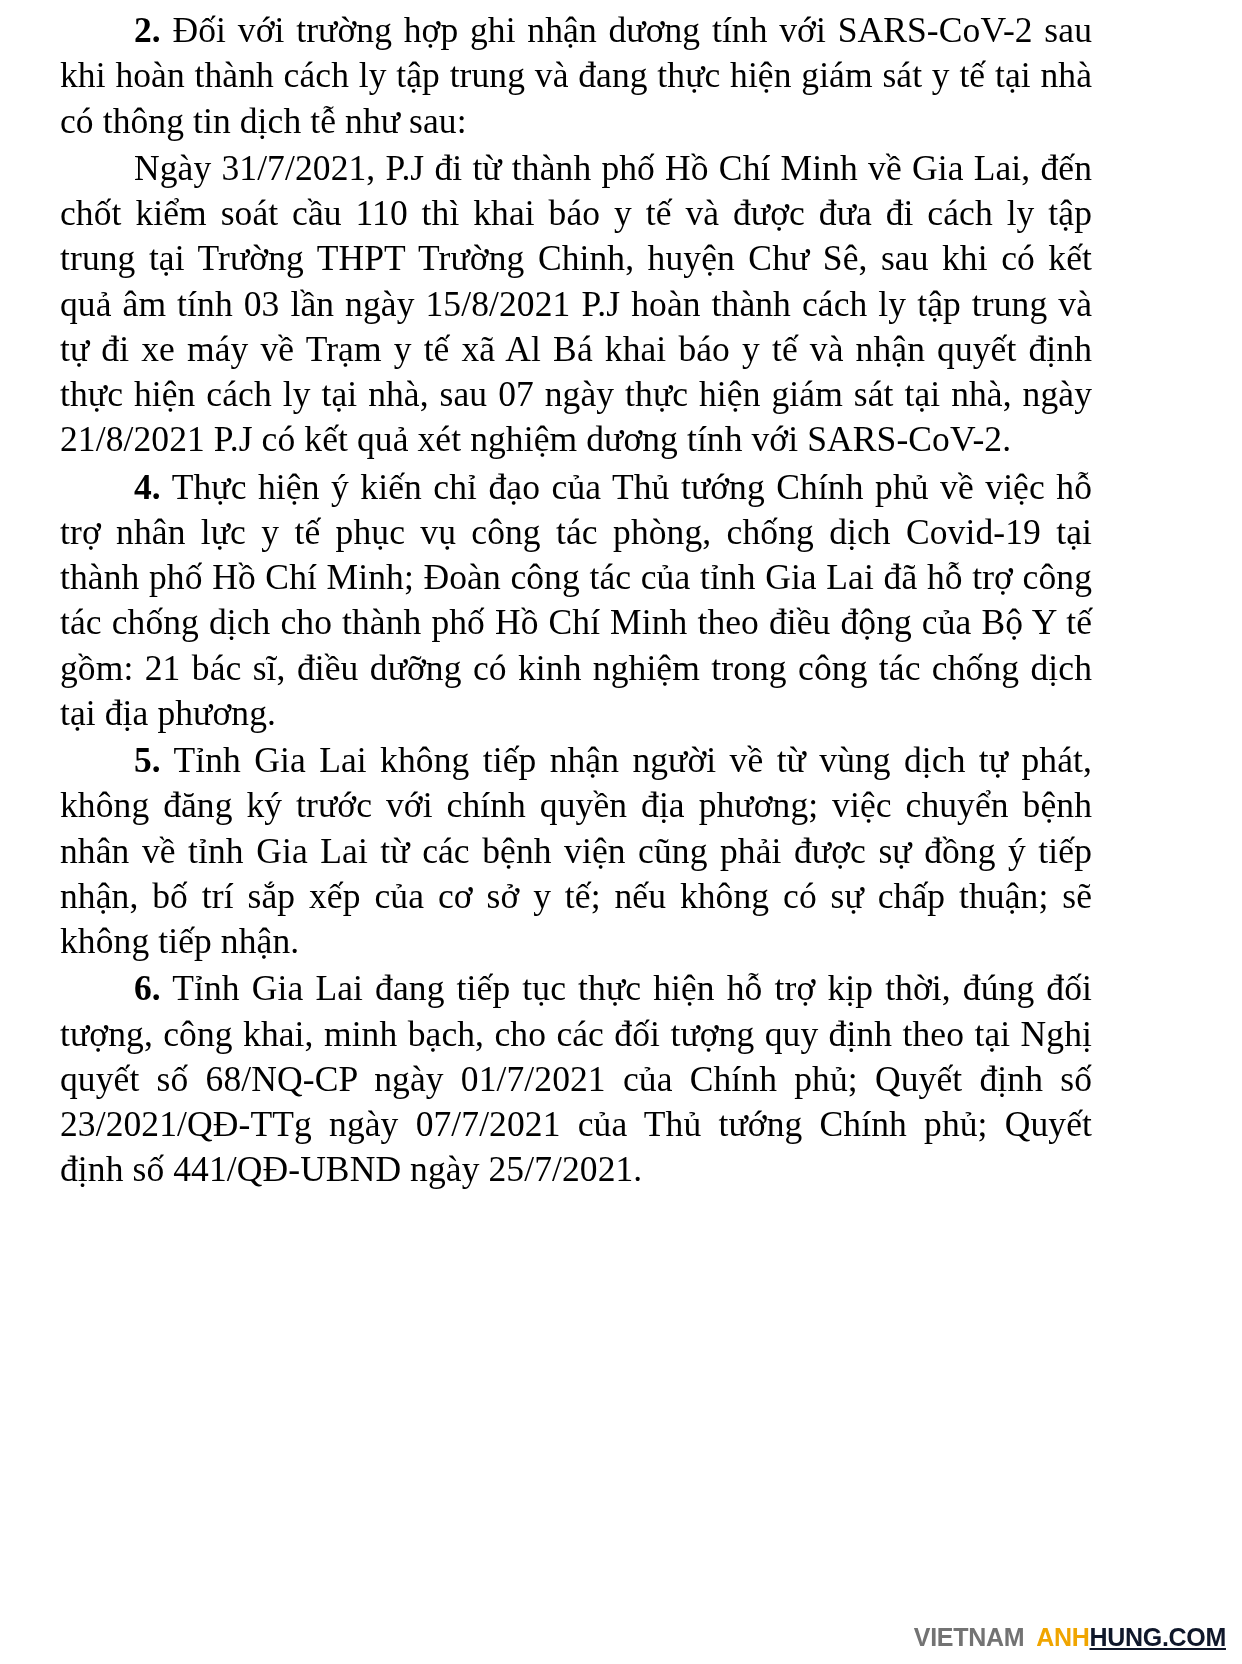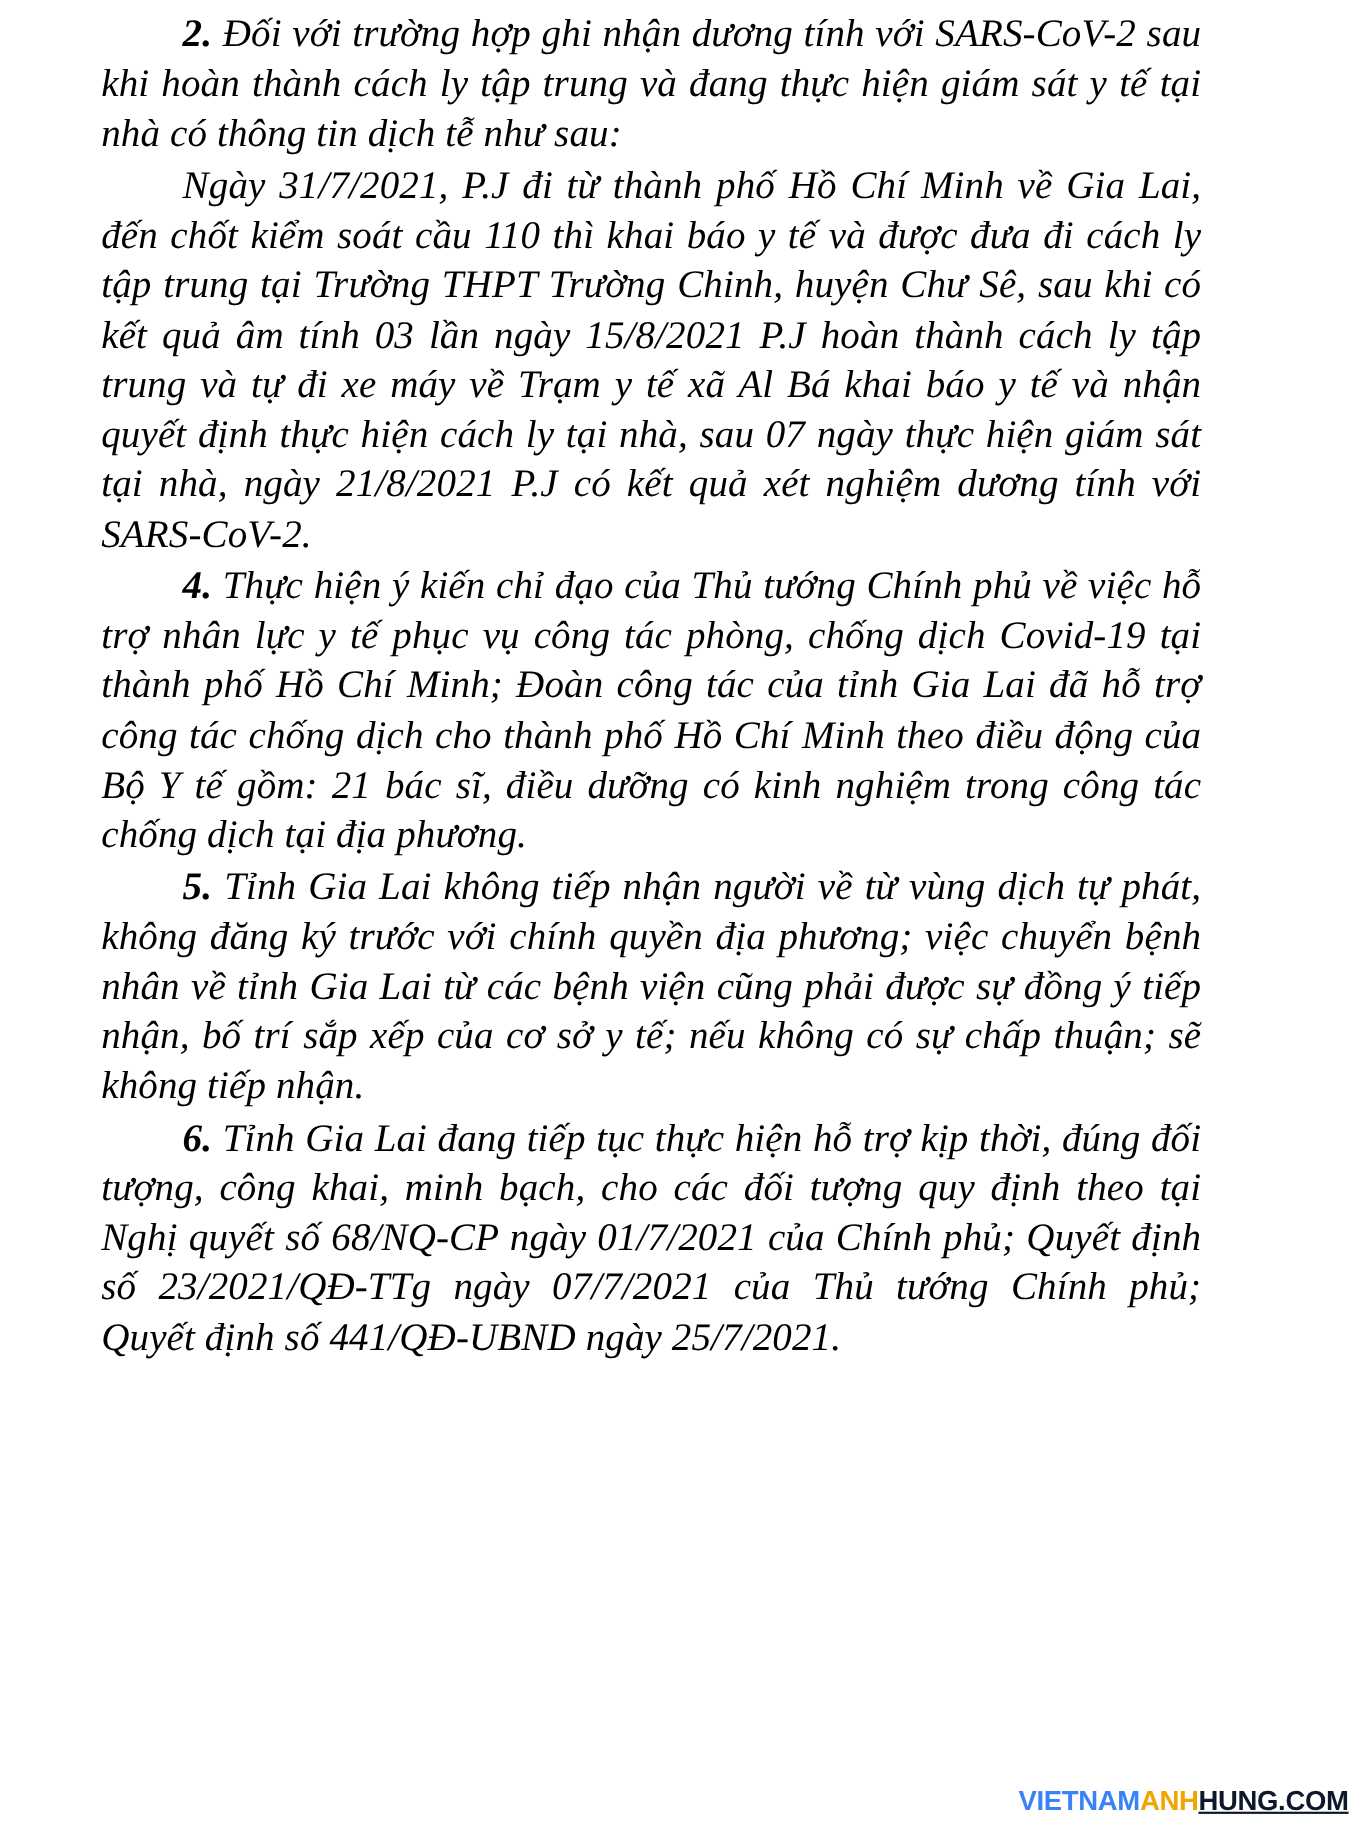--- a/index.html
+++ b/index.html
@@ -15,22 +15,21 @@
     color: #000000;
     overflow: hidden;
   }
   .page {
     position: absolute;
     top: 0;
     left: 0;
     width: 1242px;
     height: 1564px;
     box-sizing: border-box;
-    padding: 8px 150px 0 92px;
-    font-style: italic;
+    padding: 8px 150px 0 60px;
   }
   .para {
     margin: 0 0 2px 0;
     font-size: 35.5px;
     line-height: 1.275;
     text-align: justify;
     text-justify: inter-word;
     letter-spacing: 0.1px;
   }
   .para .indent {
@@ -43,22 +42,22 @@
   .watermark {
     position: absolute;
     right: 16px;
     bottom: 12px;
     font-family: "Liberation Sans", "DejaVu Sans", sans-serif;
     font-size: 25px;
     font-weight: bold;
     letter-spacing: -0.3px;
     white-space: nowrap;
   }
-  .watermark .wm-a { color: #3b82f6; text-align: center; }
-  .watermark .wm-b { color: #f0a500; }
+  .watermark .wm-a { color: #737373; text-align: center; }
+  .watermark .wm-b { color: #f0a500; margin-left: 12px; }
   .watermark .wm-c { color: #0f172a; text-decoration: underline; }
 </style>
 </head>
 <body>
 
 <div class="page">
 
   <p class="para">
     <span class="indent"></span><b>2.</b><span> Đối với trường hợp ghi nhận dương tính với SARS-CoV-2 sau khi hoàn thành cách ly tập trung và đang thực hiện giám sát y tế tại nhà có thông tin dịch tễ như sau:</span>
   </p>

